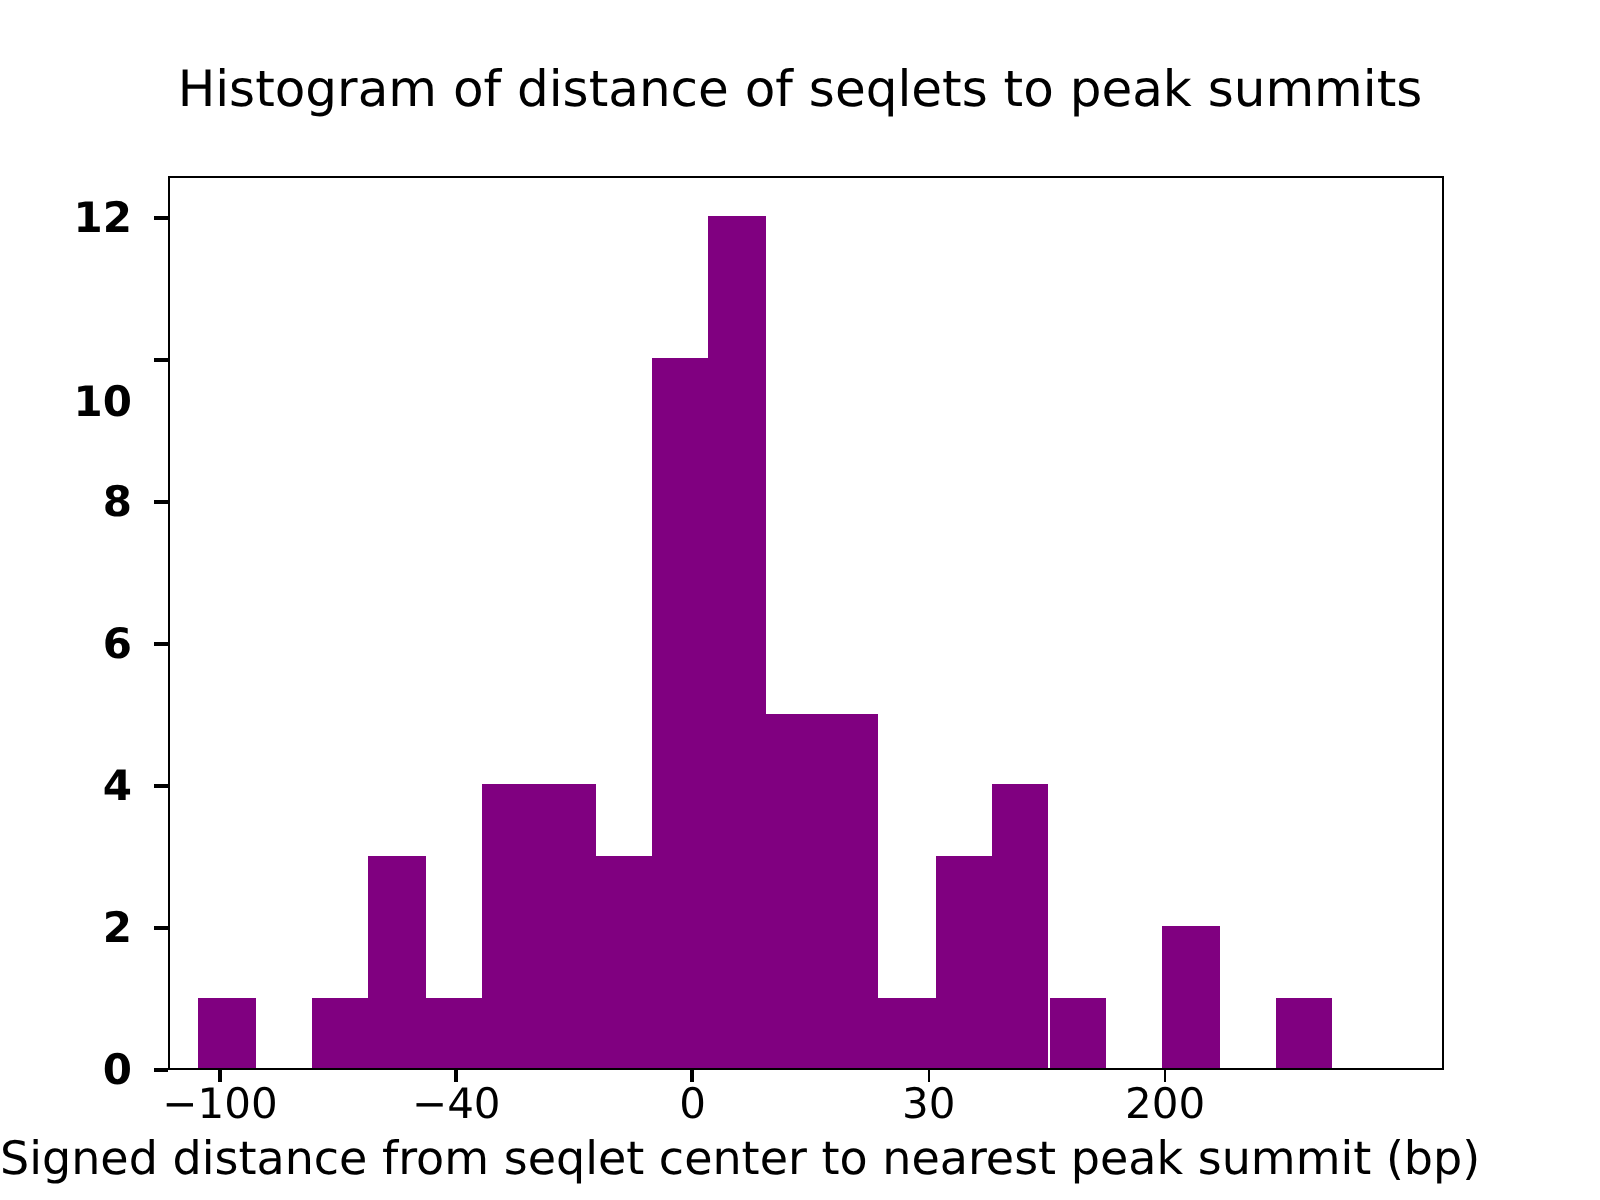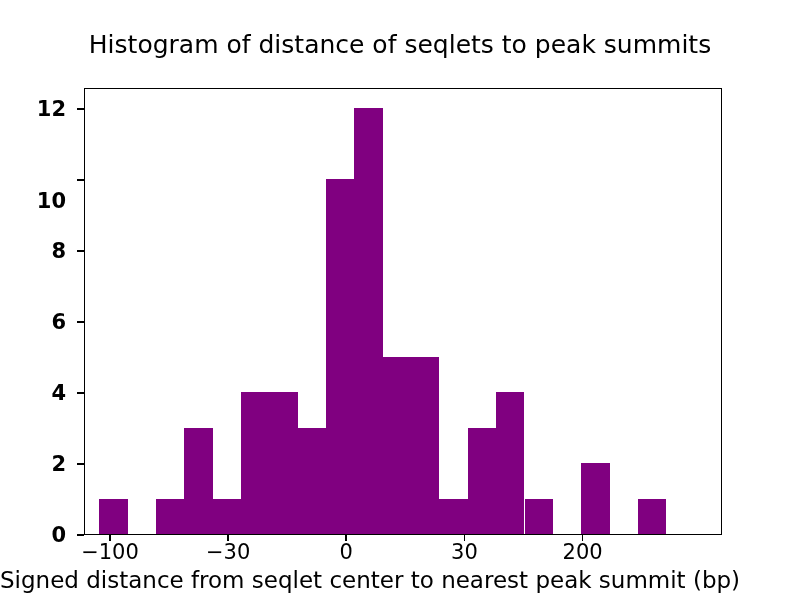--- a/index.html
+++ b/index.html
@@ -146,21 +146,21 @@
       <div class="ytick-label" style="top: 241.19px;">8</div>
       <div class="ytick-mark" style="top: 179.438px;"></div>
       <div class="ytick-label" style="top: 170.238px; margin-top: 21px;">10</div>
       <div class="ytick-mark" style="top: 108.486px;"></div>
       <div class="ytick-label" style="top: 99.2857px;">12</div>
     </div>
   <div id="x-axis">
       <div class="xtick-mark" style="left: 109.193px;"></div>
       <div class="xtick-label" style="left: 49.9926px;">−100</div>
       <div class="xtick-mark" style="left: 227.341px;"></div>
-      <div class="xtick-label" style="left: 168.141px;">−30</div>
+      <div class="xtick-label" style="left: 168.141px;">−40</div>
       <div class="xtick-mark" style="left: 345.489px;"></div>
       <div class="xtick-label" style="left: 286.289px;">0</div>
       <div class="xtick-mark" style="left: 463.637px;"></div>
       <div class="xtick-label" style="left: 404.437px;">30</div>
       <div class="xtick-mark" style="left: 581.785px;"></div>
       <div class="xtick-label" style="left: 522.585px;">200</div>
     </div>
 
   <div id="xlabel">Signed distance from seqlet center to nearest peak summit (bp)</div>
 

